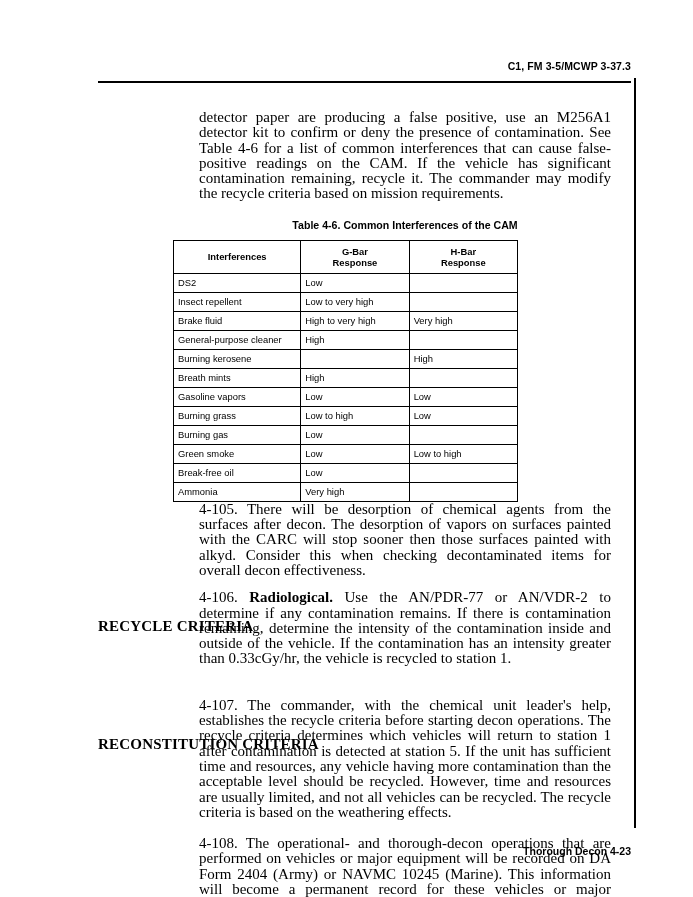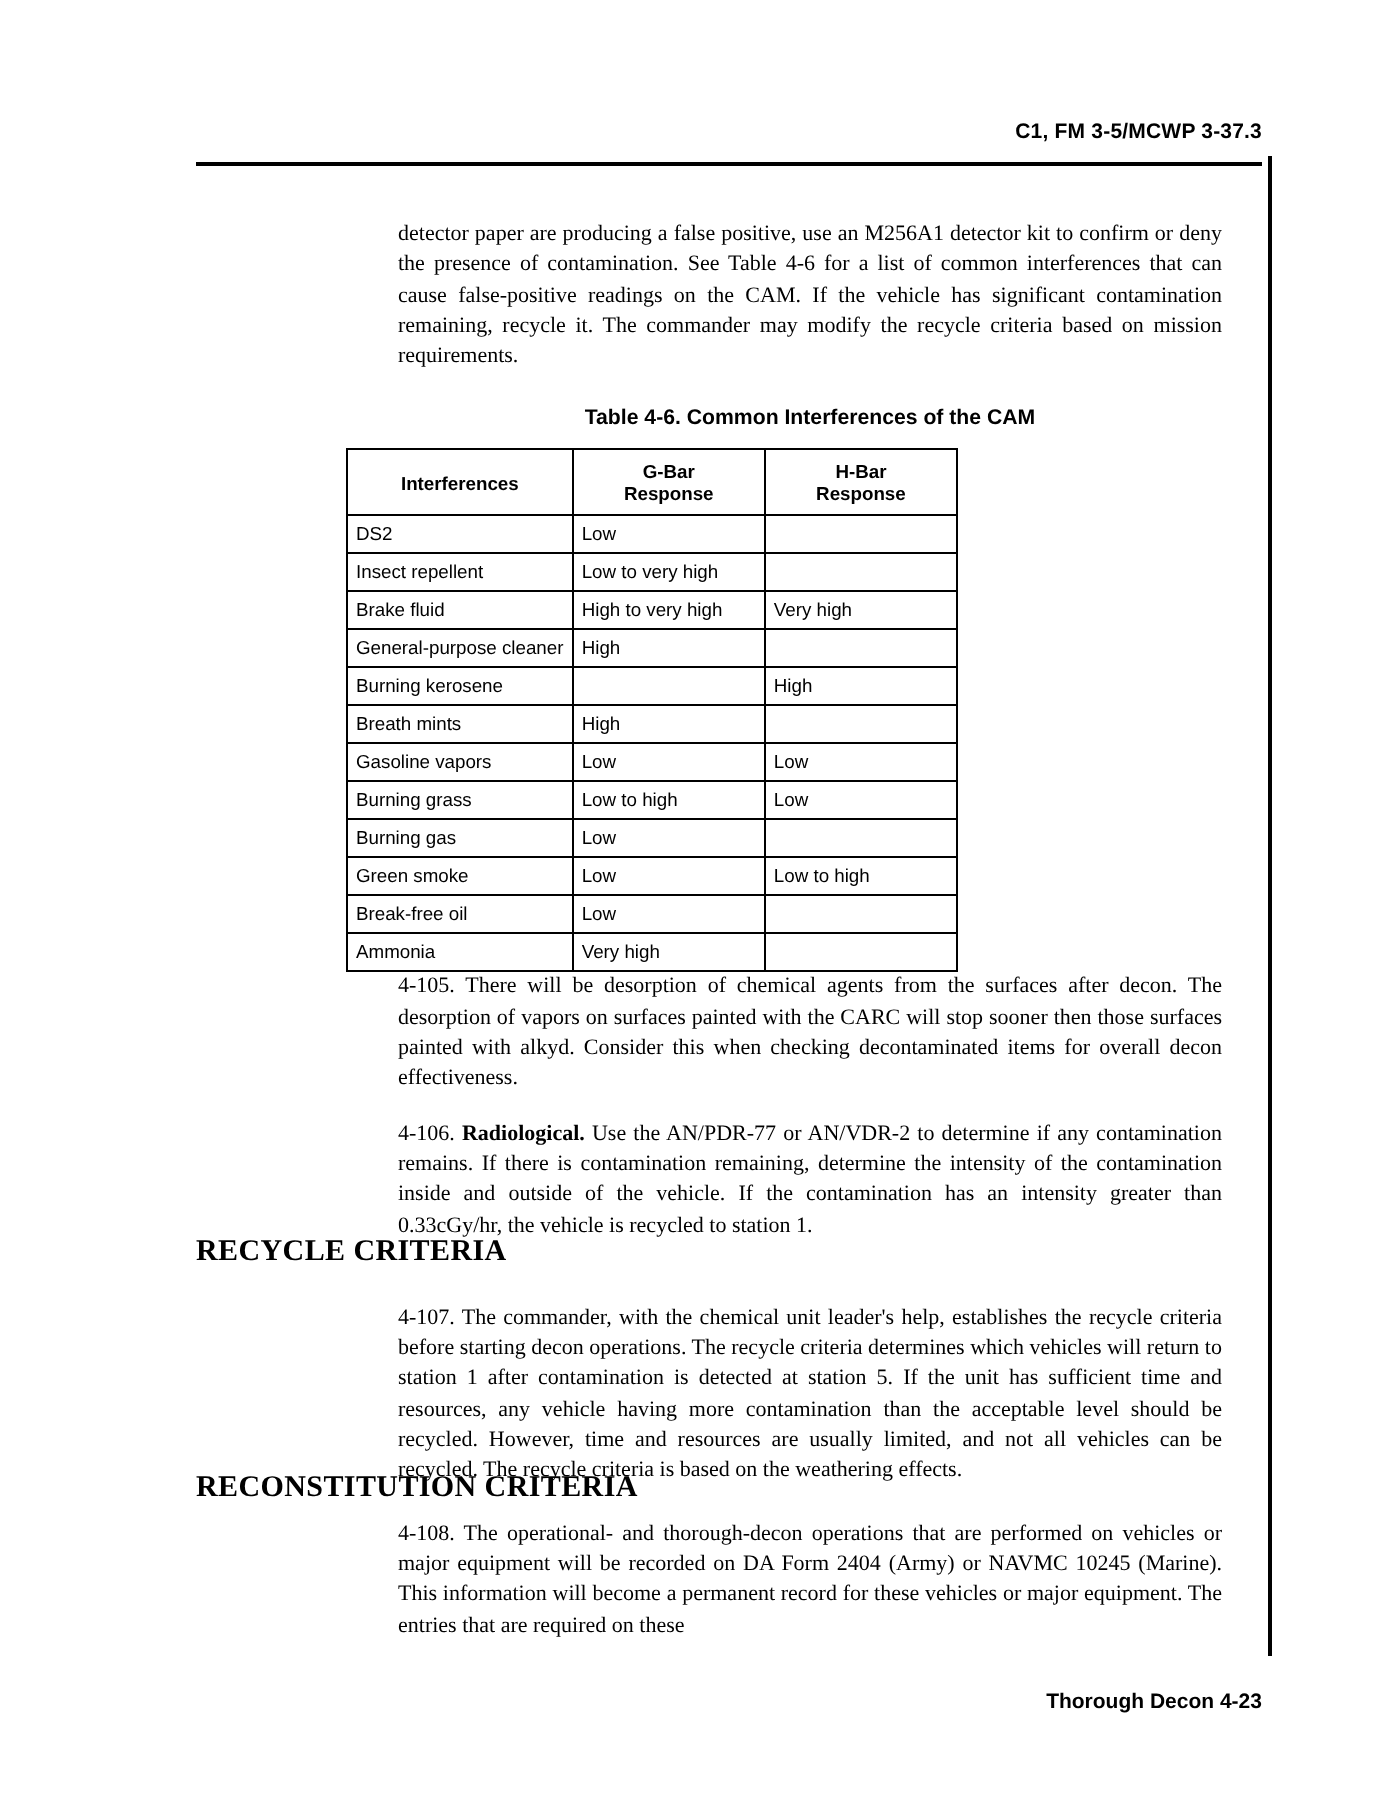--- a/index.html
+++ b/index.html
@@ -53,41 +53,41 @@
 
   .content {
     position: absolute;
     top: 110px;
     left: 199px;
     width: 412px;
   }
 
   p.body {
     margin: 0 0 0 0;
-    font-size: 11px;
+    font-size: 15px;
     line-height: 15.3px;
     text-align: justify;
     text-justify: inter-word;
   }
   p.body + p.body {
     margin-top: 12px;
   }
 
   .table-caption {
     margin-top: 17px;
     text-align: center;
     font-family: "Liberation Sans", sans-serif;
     font-size: 10.6px;
     font-weight: bold;
   }
 
   table.cam {
     margin-top: 9px;
     margin-left: -26px;
-    width: 306px;
+    width: 345px;
     border-collapse: collapse;
     font-family: "Liberation Sans", sans-serif;
     font-size: 9.4px;
     table-layout: fixed;
   }
   table.cam, table.cam th, table.cam td {
     border: 1px solid #000;
   }
   table.cam th {
     font-weight: bold;

